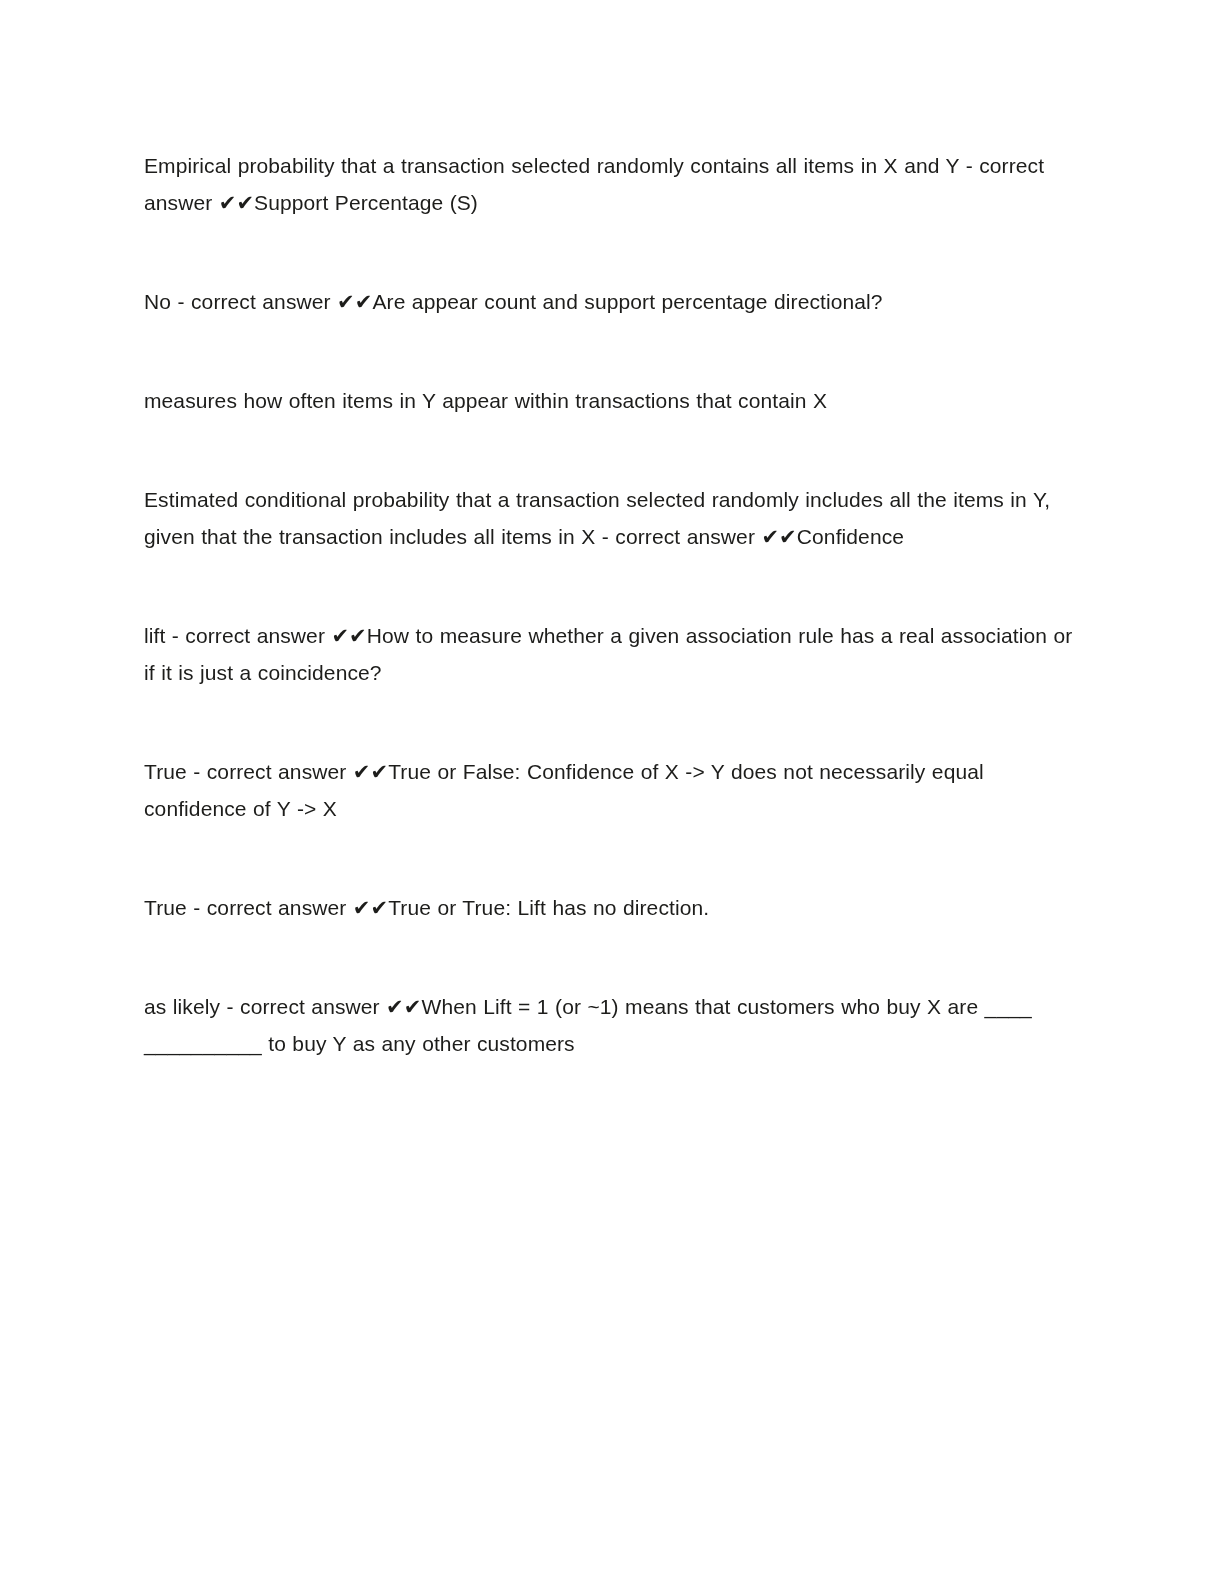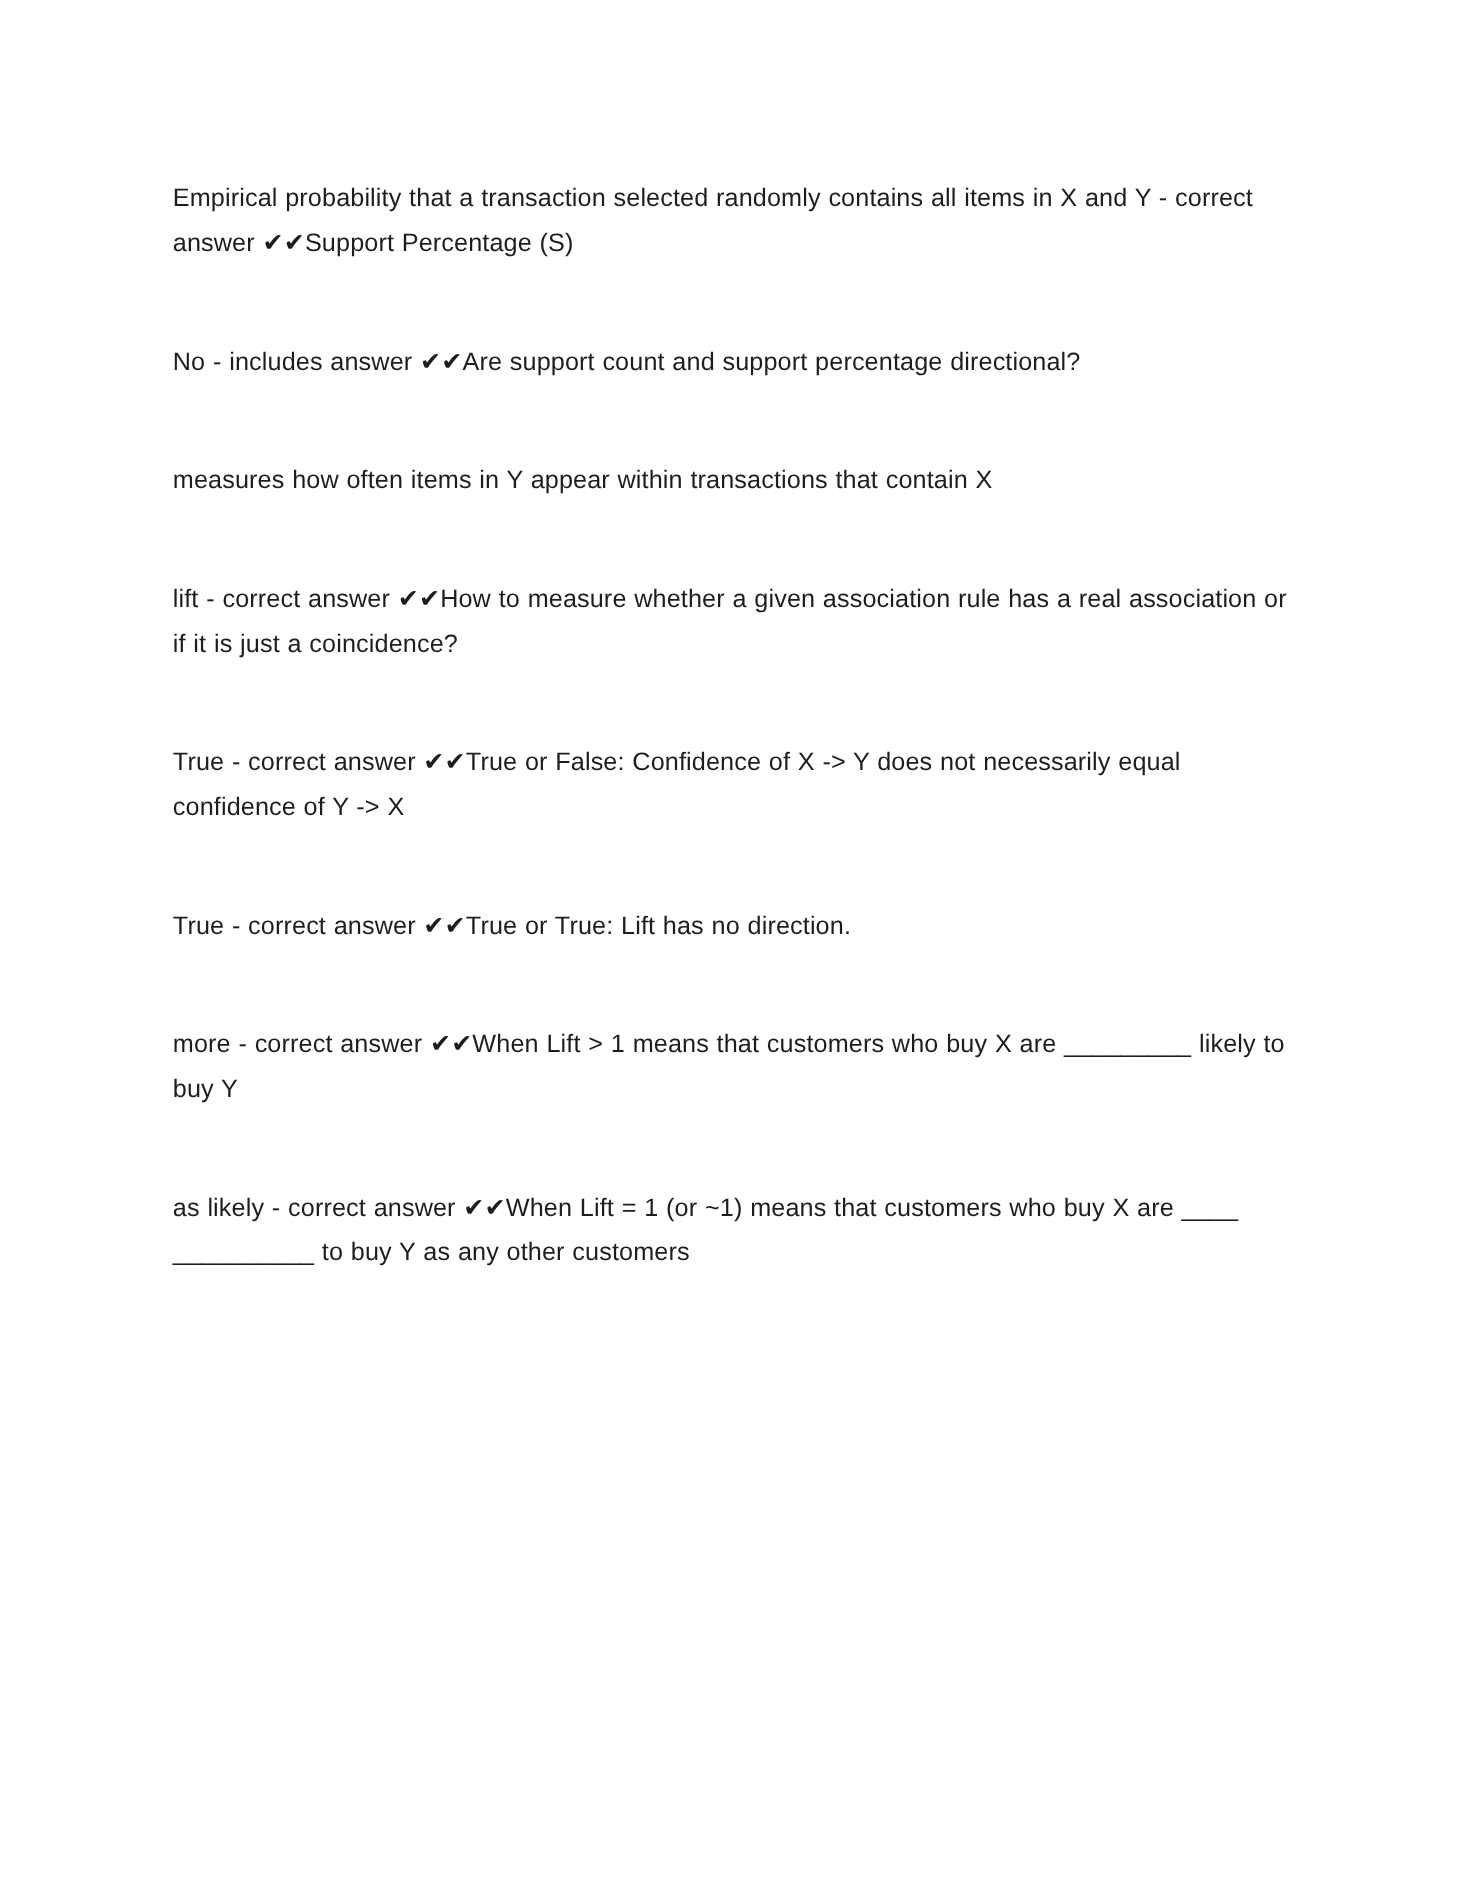--- a/index.html
+++ b/index.html
@@ -30,20 +30,20 @@
   }
   .para:last-child {
     margin-bottom: 0;
   }
 </style>
 </head>
 <body>
 
 <div class="page">
   <p class="para">Empirical probability that a transaction selected randomly contains all items in X and Y - correct answer ✔✔Support Percentage (S)</p>
-  <p class="para">No - includes answer ✔✔Are support count and support percentage directional?</p>
+  <p class="para">No - correct answer ✔✔Are appear count and support percentage directional?</p>
   <p class="para">measures how often items in Y appear within transactions that contain X</p>
+  <p class="para">Estimated conditional probability that a transaction selected randomly includes all the items in Y, given that the transaction includes all items in X - correct answer ✔✔Confidence</p>
   <p class="para">lift - correct answer ✔✔How to measure whether a given association rule has a real association or if it is just a coincidence?</p>
   <p class="para">True - correct answer ✔✔True or False: Confidence of X -&gt; Y does not necessarily equal confidence of Y -&gt; X</p>
   <p class="para">True - correct answer ✔✔True or True: Lift has no direction.</p>
-  <p class="para">more - correct answer ✔✔When Lift &gt; 1 means that customers who buy X are _________ likely to buy Y</p>
   <p class="para">as likely - correct answer ✔✔When Lift = 1 (or ~1) means that customers who buy X are ____ __________ to buy Y as any other customers</p>
 </div>
 
 </body></html>

